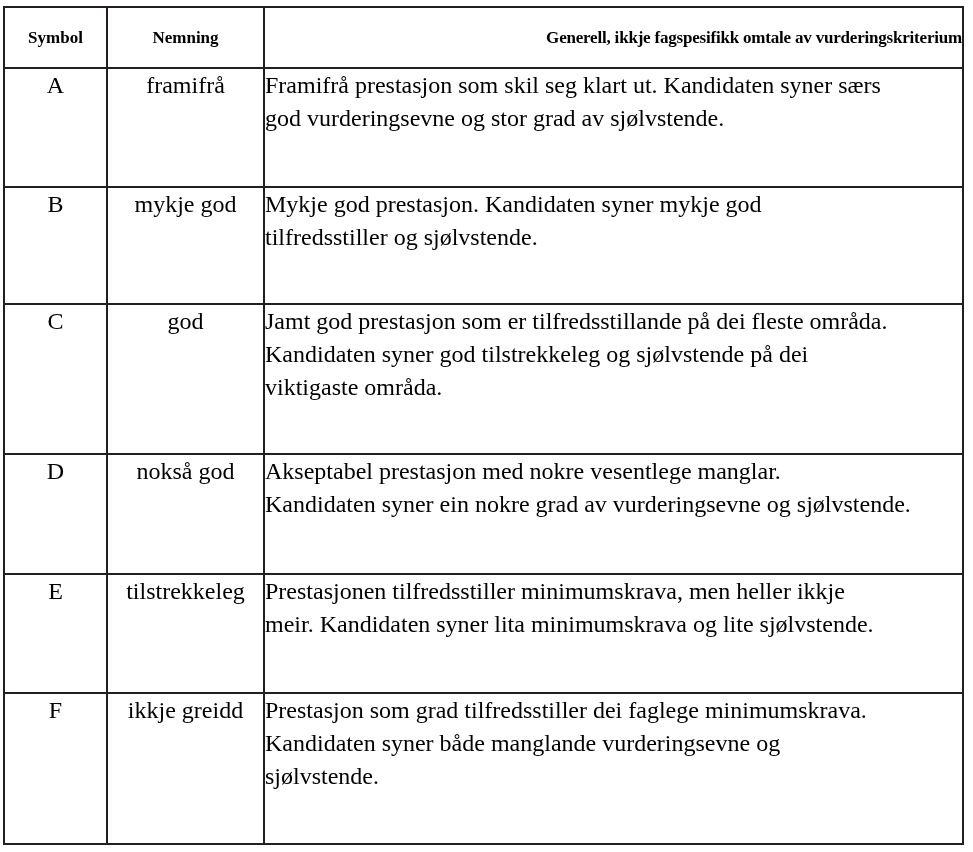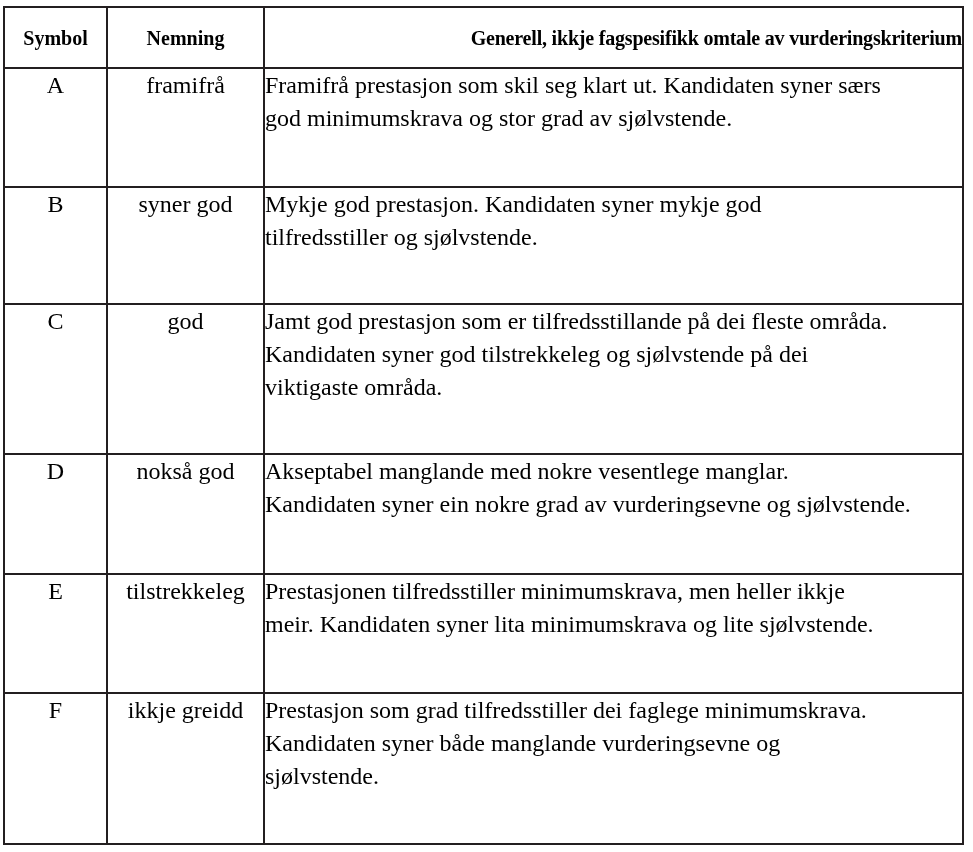--- a/index.html
+++ b/index.html
@@ -40,21 +40,21 @@
   }
 
   
   col.col-symbol      { width: 103px; }
   col.col-nemning     { width: 157px; }
   col.col-description { width: 699px; }
 
   
   tr.header-row th {
     font-weight: bold;
-    font-size: 20px;
+    font-size: 17px;
     line-height: 30px;
     height: 61px;
     vertical-align: middle;
   }
   th.header-symbol,
   th.header-nemning {
     text-align: center;
     padding: 0 6px;
   }
   th.header-description {
@@ -106,48 +106,48 @@
         <th class="header-description">Generell, ikkje fagspesifikk omtale av vurderingskriterium</th>
       </tr>
     </thead>
     <tbody>
 
       <tr class="data-row row-a">
         <td class="cell-symbol">A</td>
         <td class="cell-nemning">framifrå</td>
         <td class="cell-description">
           <span class="desc-line">Framifrå prestasjon som skil seg klart ut. Kandidaten syner særs</span>
-          <span class="desc-line">god minimumskrava og stor grad av sjølvstende.</span>
+          <span class="desc-line">god vurderingsevne og stor grad av sjølvstende.</span>
         </td>
       </tr>
 
       <tr class="data-row row-b">
         <td class="cell-symbol">B</td>
-        <td class="cell-nemning">syner god</td>
+        <td class="cell-nemning">mykje god</td>
         <td class="cell-description">
           <span class="desc-line">Mykje god prestasjon. Kandidaten syner mykje god</span>
           <span class="desc-line">tilfredsstiller og sjølvstende.</span>
         </td>
       </tr>
 
       <tr class="data-row row-c">
         <td class="cell-symbol">C</td>
         <td class="cell-nemning">god</td>
         <td class="cell-description">
           <span class="desc-line">Jamt god prestasjon som er tilfredsstillande på dei fleste områda.</span>
           <span class="desc-line">Kandidaten syner god tilstrekkeleg og sjølvstende på dei</span>
           <span class="desc-line">viktigaste områda.</span>
         </td>
       </tr>
 
       <tr class="data-row row-d">
         <td class="cell-symbol">D</td>
         <td class="cell-nemning">nokså god</td>
         <td class="cell-description">
-          <span class="desc-line">Akseptabel manglande med nokre vesentlege manglar.</span>
+          <span class="desc-line">Akseptabel prestasjon med nokre vesentlege manglar.</span>
           <span class="desc-line">Kandidaten syner ein nokre grad av vurderingsevne og sjølvstende.</span>
         </td>
       </tr>
 
       <tr class="data-row row-e">
         <td class="cell-symbol">E</td>
         <td class="cell-nemning">tilstrekkeleg</td>
         <td class="cell-description">
           <span class="desc-line">Prestasjonen tilfredsstiller minimumskrava, men heller ikkje</span>
           <span class="desc-line">meir. Kandidaten syner lita minimumskrava og lite sjølvstende.</span>

